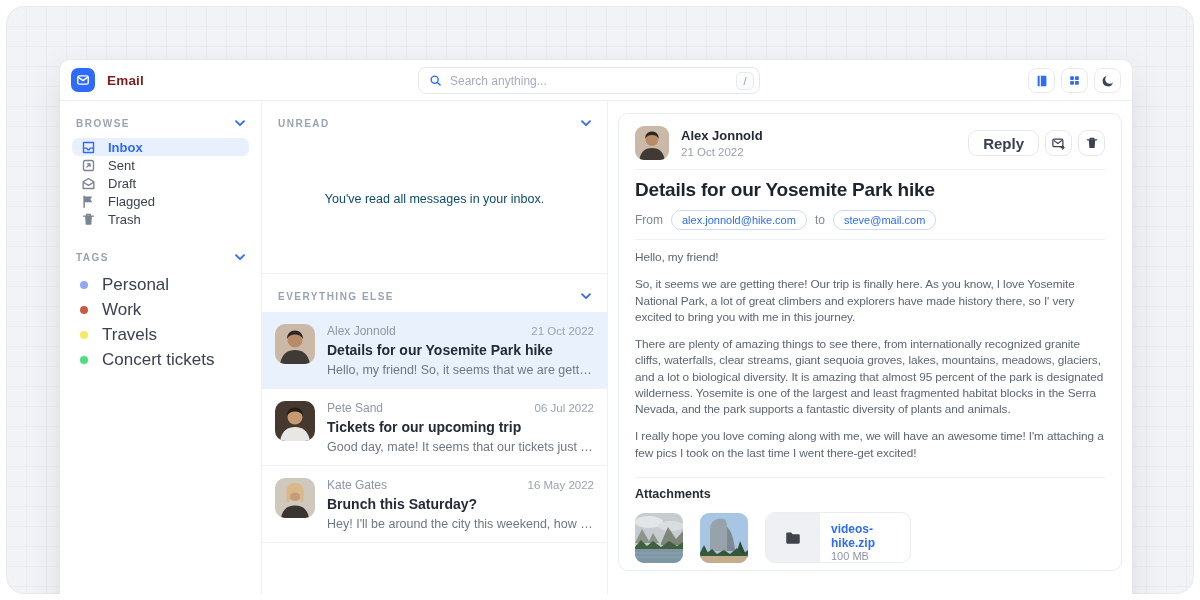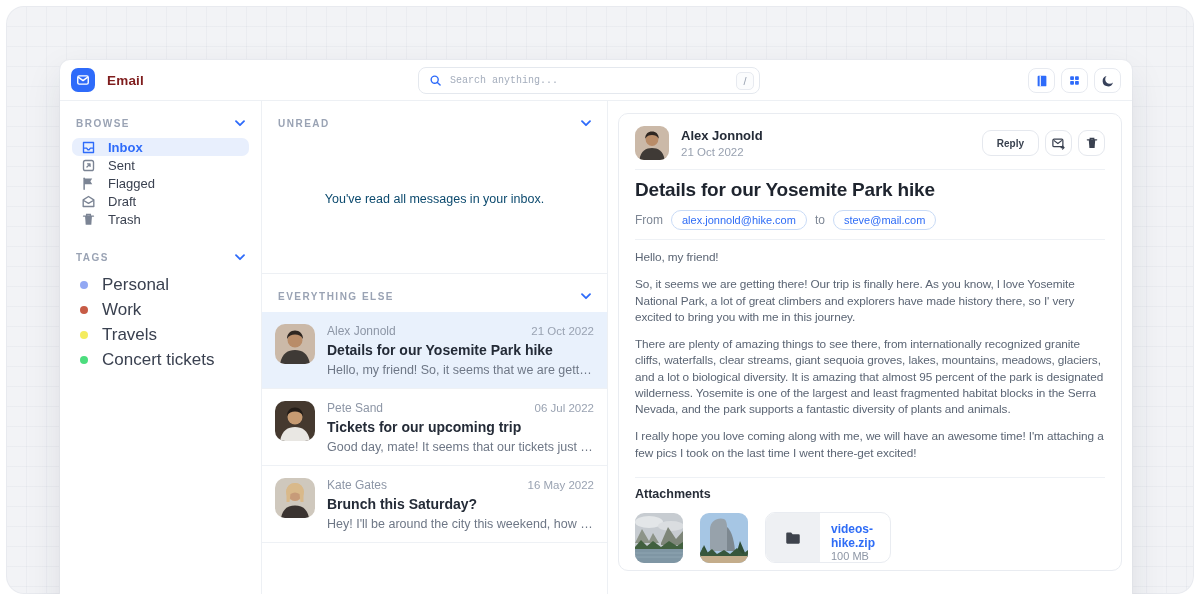--- a/index.html
+++ b/index.html
@@ -13,21 +13,21 @@
   .app { position:absolute; left:54px; top:54px; width:1072px; height:566px; background:#fff;
     border-radius:10px; box-shadow:0 14px 36px rgba(25,35,60,.10), 0 0 0 1px #eceef2; overflow:hidden; }
 
   
   .topbar { position:relative; height:41px; border-bottom:1px solid #edf0f4; display:flex; align-items:center; }
   .brand { display:flex; align-items:center; gap:12px; padding-left:11px; }
   .logo { width:24px; height:24px; border-radius:7px; background:#2e6bfa; display:flex; align-items:center; justify-content:center; }
   .app-title { font-size:13.5px; font-weight:700; color:#7f1d1d; letter-spacing:.2px; }
   .search { position:absolute; left:358px; top:7px; width:342px; height:27px; border:1px solid #e4e8ee; border-radius:8px;
     background:#fff; display:flex; align-items:center; gap:8px; padding:0 5px 0 10px; }
-  .search input { flex:1; border:none; outline:none; background:transparent; font-size:10px; color:#0369a1; font-family:Liberation Mono, monospace; }
+  .search input { flex:1; border:none; outline:none; background:transparent; font-size:12px; color:#0369a1; font-family:Liberation Sans, sans-serif; }
   .search input::placeholder { color:#a4adbc; }
   .kbd { width:18px; height:18px; border:1px solid #e7eaf0; border-radius:5px; background:#fbfcfd;
     color:#9aa3b2; font-size:11px; display:flex; align-items:center; justify-content:center; }
   .topbar-actions { position:absolute; right:11px; top:8px; display:flex; gap:6px; }
   .icon-btn { width:27px; height:25px; border:1px solid #e7eaf0; border-radius:8px; background:#fff;
     display:flex; align-items:center; justify-content:center; cursor:pointer; padding:0; }
 
   
   .content { display:flex; height:524px; }
   .sidebar { width:202px; border-right:1px solid #edf0f4; padding:17px 12px 0; flex-shrink:0; }
@@ -63,34 +63,34 @@
   .mail-preview { font-size:12.5px; color:#6e7786; margin-top:5px; white-space:nowrap; overflow:hidden; text-overflow:ellipsis; }
 
   
   .reader-card { border:1px solid #e9ecf1; border-radius:10px; background:#fff; height:458px; padding:12px 16px; overflow:hidden; }
   .reader-head { display:flex; align-items:center; }
   .reader-id { margin-left:12px; }
   .reader-name { font-size:13px; font-weight:700; color:#242b37; }
   .reader-date { font-size:11.5px; color:#98a1b0; margin-top:3px; }
   .reader-actions { margin-left:auto; display:flex; gap:6px; align-items:center; }
   .reply-btn { height:26px; padding:0 14px; border-radius:9px; border:1px solid #e5e8ee; background:#fff;
-    font-size:10px; font-weight:700; color:#39414f; font-family:inherit; cursor:pointer; }
+    font-size:15px; font-weight:700; color:#39414f; font-family:inherit; cursor:pointer; }
   .sq-btn { width:27px; height:26px; border-radius:9px; border:1px solid #e5e8ee; background:#fff;
     display:flex; align-items:center; justify-content:center; cursor:pointer; padding:0; }
   .hr { border:none; border-top:1px solid #eef1f5; margin:9px 0; }
   .subject-h { font-size:19px; font-weight:700; color:#1e242e; margin:9px 0 9px; letter-spacing:-.2px; }
   .fromto { display:flex; align-items:center; gap:8px; font-size:12px; color:#7e8795; }
   .pill { border:1px solid #c9dbf6; color:#2e6cf6; border-radius:999px; padding:3px 10px; font-size:11px; background:#fff; cursor:pointer; }
   .body-wrap { height:219px; overflow:hidden; margin-top:3px; }
   .body-p { font-size:11.8px; color:#5b6574; line-height:1.38; margin-bottom:11px; letter-spacing:-.1px; }
   .att-title { font-size:12.5px; font-weight:700; color:#272d38; margin:4px 0 11px; }
   .att-row { display:flex; gap:17px; align-items:center; }
   .thumb { width:48px; height:50px; border-radius:9px; overflow:hidden; flex-shrink:0; cursor:pointer; }
   .thumb svg, .avatar svg { display:block; }
-  .file-card { display:flex; width:126px; height:51px; border:1px solid #e9ecf1; border-radius:10px; overflow:hidden; cursor:pointer; background:#fff; }
+  .file-card { display:flex; width:146px; height:51px; border:1px solid #e9ecf1; border-radius:10px; overflow:hidden; cursor:pointer; background:#fff; }
   .file-left { width:54px; background:#eef0f3; display:flex; align-items:center; justify-content:center; flex-shrink:0; }
   .file-info { padding:9px 11px; }
   .file-name { font-size:12px; font-weight:700; color:#2e6cf6; }
   .file-size { font-size:11px; color:#8d96a5; margin-top:0; }
 </style>
 </head>
 <body>
 
 <div class="backdrop">
 <div class="app">
@@ -172,34 +172,34 @@
                 <svg width="15" height="15" viewBox="0 0 24 24">
                   <rect x="4" y="4" width="16" height="16" rx="3" fill="none" stroke="#7b8494" stroke-width="2.2"></rect>
                   <path d="M9.5 14.5 L14.5 9.5 M10.5 9.5 h4 v4" fill="none" stroke="#7b8494" stroke-width="2" stroke-linecap="round" stroke-linejoin="round"></path>
                 </svg>
               </span>
           <span>Sent</span>
         </div>
         <div class="nav-item">
           <span class="nav-icon">
                 <svg width="15" height="15" viewBox="0 0 24 24">
-                  <path d="M5 21 V3.5" stroke="#7b8494" stroke-width="2.4" stroke-linecap="round"></path>
-                  <path d="M5 4 h13 l-3 4.5 l3 4.5 h-13 z" fill="#7b8494"></path>
-                </svg>
-              </span>
-          <span>Flagged</span>
+                  <path d="M3.5 9.5 L12 4 L20.5 9.5 V20 h-17 z" fill="none" stroke="#7b8494" stroke-width="2.2" stroke-linejoin="round"></path>
+                  <path d="M3.5 10 L12 15 L20.5 10" fill="none" stroke="#7b8494" stroke-width="2.2" stroke-linejoin="round"></path>
+                </svg>
+              </span>
+          <span>Draft</span>
         </div>
         <div class="nav-item">
           <span class="nav-icon">
                 <svg width="15" height="15" viewBox="0 0 24 24">
-                  <path d="M3.5 9.5 L12 4 L20.5 9.5 V20 h-17 z" fill="none" stroke="#7b8494" stroke-width="2.2" stroke-linejoin="round"></path>
-                  <path d="M3.5 10 L12 15 L20.5 10" fill="none" stroke="#7b8494" stroke-width="2.2" stroke-linejoin="round"></path>
-                </svg>
-              </span>
-          <span>Draft</span>
+                  <path d="M5 21 V3.5" stroke="#7b8494" stroke-width="2.4" stroke-linecap="round"></path>
+                  <path d="M5 4 h13 l-3 4.5 l3 4.5 h-13 z" fill="#7b8494"></path>
+                </svg>
+              </span>
+          <span>Flagged</span>
         </div>
         <div class="nav-item">
           <span class="nav-icon">
                 <svg width="15" height="15" viewBox="0 0 24 24">
                   <path d="M4 6.5 h16 M9 6 V4 h6 v2" fill="none" stroke="#7b8494" stroke-width="2.2" stroke-linecap="round"></path>
                   <path d="M6.5 6.5 h11 l-1 14 h-9 z" fill="#7b8494"></path>
                 </svg>
               </span>
           <span>Trash</span>
         </div>

